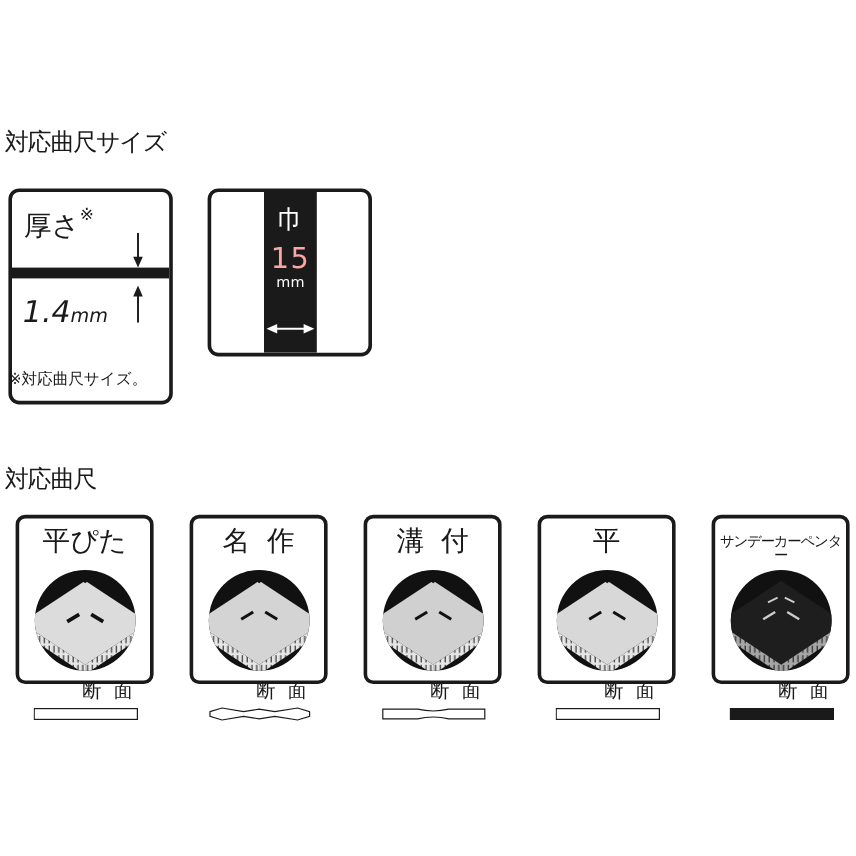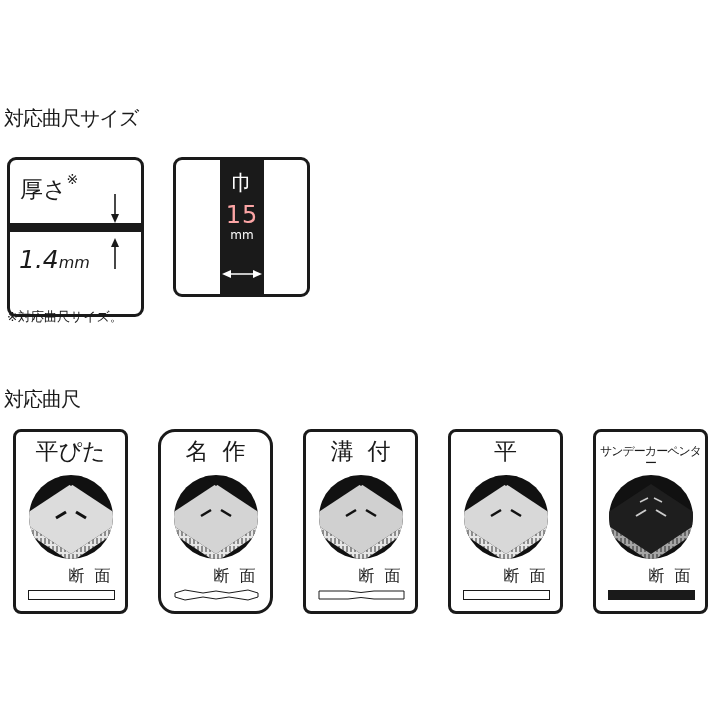--- a/index.html
+++ b/index.html
@@ -1,32 +1,32 @@
 <!DOCTYPE html>
 <html><head>
 <meta charset="utf-8">
 <style>
   html,body{margin:0;padding:0;}
   body{width:713px;height:713px;background:#fff;position:relative;overflow:hidden;font-family:"DejaVu Sans",sans-serif;color:#1a1a1a;}
   .abs{position:absolute;}
   .h1{font-weight:normal;font-size:20px;letter-spacing:-1px;line-height:1;}
   .box{position:absolute;border:3px solid #1a1a1a;border-radius:9px;background:#fff;box-sizing:border-box;overflow:hidden;}
-  .card{position:absolute;border:3px solid #1a1a1a;border-radius:8px;background:#fff;box-sizing:border-box;width:115px;height:185px;top:429px;}
+  .card{position:absolute;border:3px solid #1a1a1a;border-radius:8px;background:#fff;box-sizing:border-box;width:115px;height:141px;top:429px;}
   .card-title{position:absolute;left:0;right:0;top:8px;text-align:center;font-size:23px;line-height:1;}
   .card-title.small{font-size:12px;top:13px;letter-spacing:-1px;}
   .card-circle{position:absolute;left:12px;top:42px;width:86px;height:86px;}
   .card-label{position:absolute;left:0;right:0;top:136px;text-align:center;font-size:16px;line-height:1;letter-spacing:10px;text-indent:10px;margin-left:38px;}
   .card-section{position:absolute;left:12px;top:157px;width:87px;height:12px;}
 </style>
 </head>
 <body>
 
 <div class="abs h1" style="left:4px;top:108px;">対応曲尺サイズ</div>
 
-<div class="box" style="left:7px;top:157px;width:137px;height:160px;">
+<div class="box" style="left:7px;top:157px;width:137px;height:180px;">
   <div class="abs" style="left:10px;top:18px;font-size:23px;line-height:1;">
     <span>厚さ</span><sup style="font-size:14px;vertical-align:top;position:relative;top:-6px;">※</sup>
   </div>
   <div class="abs" style="left:0;right:0;top:63px;height:9px;background:#1a1a1a;"></div>
   <svg class="abs" style="left:99px;top:34px;" width="12" height="75">
     <line x1="6" y1="0" x2="6" y2="26" stroke="#1a1a1a" stroke-width="1.6"></line>
     <polygon points="2,20 10,20 6,29" fill="#1a1a1a"></polygon>
     <line x1="6" y1="47" x2="6" y2="75" stroke="#1a1a1a" stroke-width="1.6"></line>
     <polygon points="2,53 10,53 6,44" fill="#1a1a1a"></polygon>
   </svg>
@@ -76,21 +76,21 @@
       <line x1="28" y1="44" x2="38" y2="38" stroke="#111" stroke-width="3"></line>
       <line x1="48" y1="38" x2="58" y2="44" stroke="#111" stroke-width="3"></line>
     </g>
   </svg>
   <div class="card-label">断面</div>
   <svg class="card-section" viewBox="0 0 87 12">
     <rect x="0.5" y="1.5" width="86" height="9" fill="#fff" stroke="#1a1a1a" stroke-width="1"></rect>
   </svg>
 </div>
 
-<div class="card" style="left:158px;border-radius:17px;">
+<div class="card" style="left:158px;">
   <div class="card-title" style="letter-spacing:14px;text-indent:14px;">名作</div>
   <svg class="card-circle" viewBox="0 0 86 86">
     <g clip-path="url(#circ)">
       <rect width="86" height="86" fill="#111"></rect>
       <polygon points="-10,45 43,10 96,45 43,80" fill="#d4d4d4"></polygon>
       <polygon points="-10,45 43,80 43,88 -10,53" fill="url(#ticks)"></polygon>
       <polygon points="96,45 43,80 43,88 96,53" fill="url(#ticks)"></polygon>
       <polygon points="30,2 56,2 43,12" fill="#111"></polygon>
       <line x1="28" y1="42" x2="38" y2="36" stroke="#111" stroke-width="2.5"></line>
       <line x1="48" y1="36" x2="58" y2="42" stroke="#111" stroke-width="2.5"></line>

